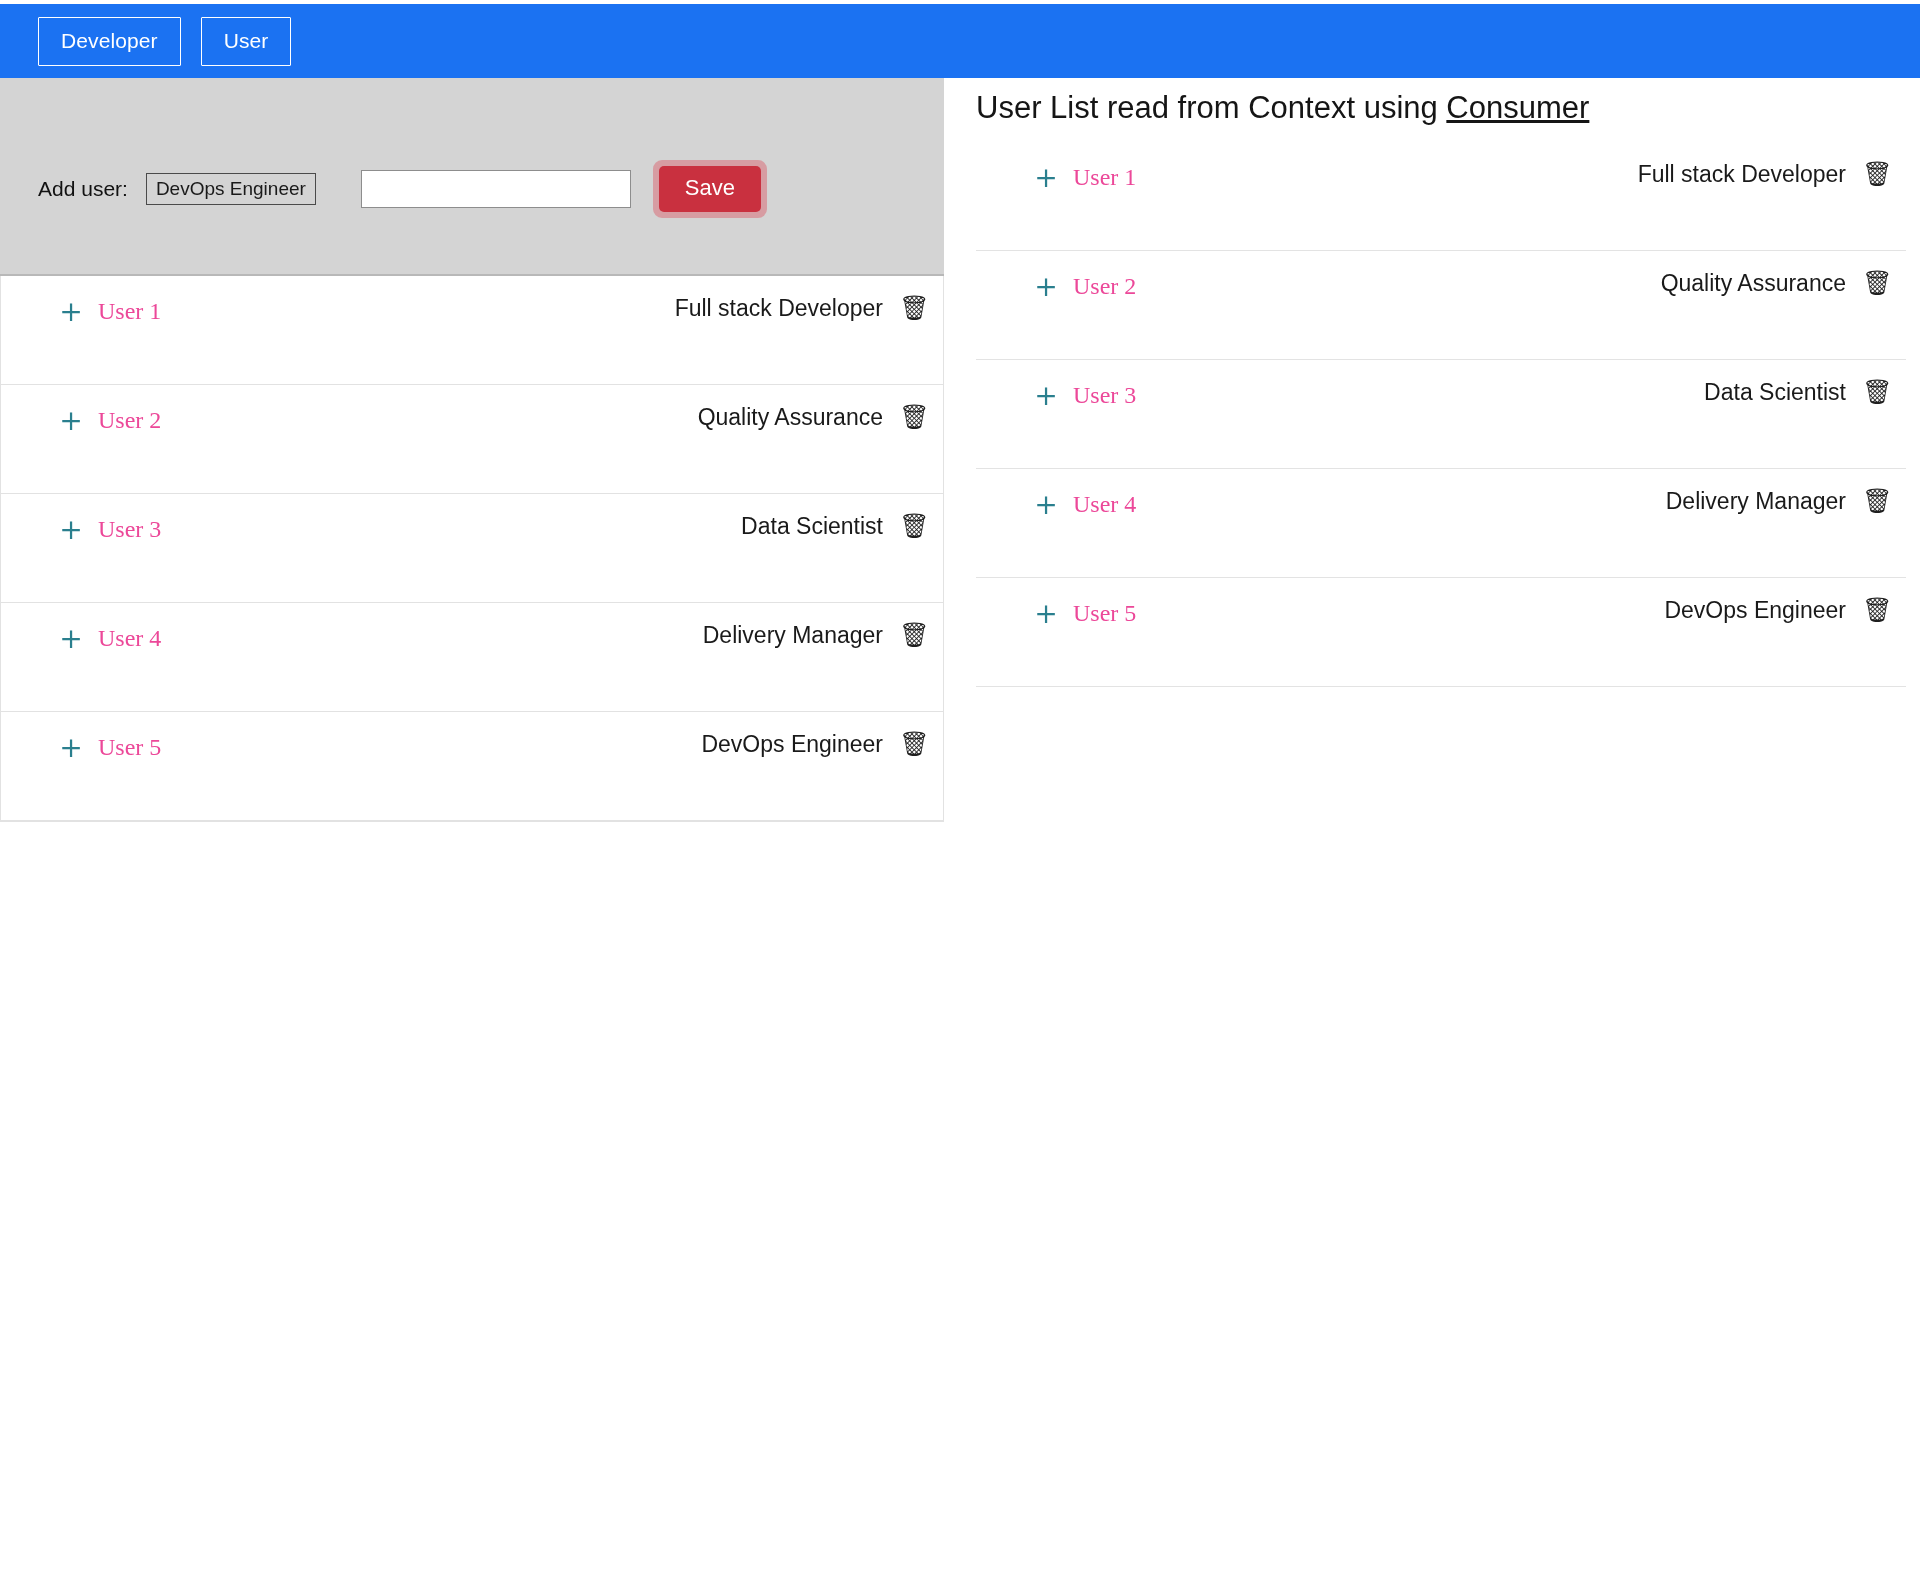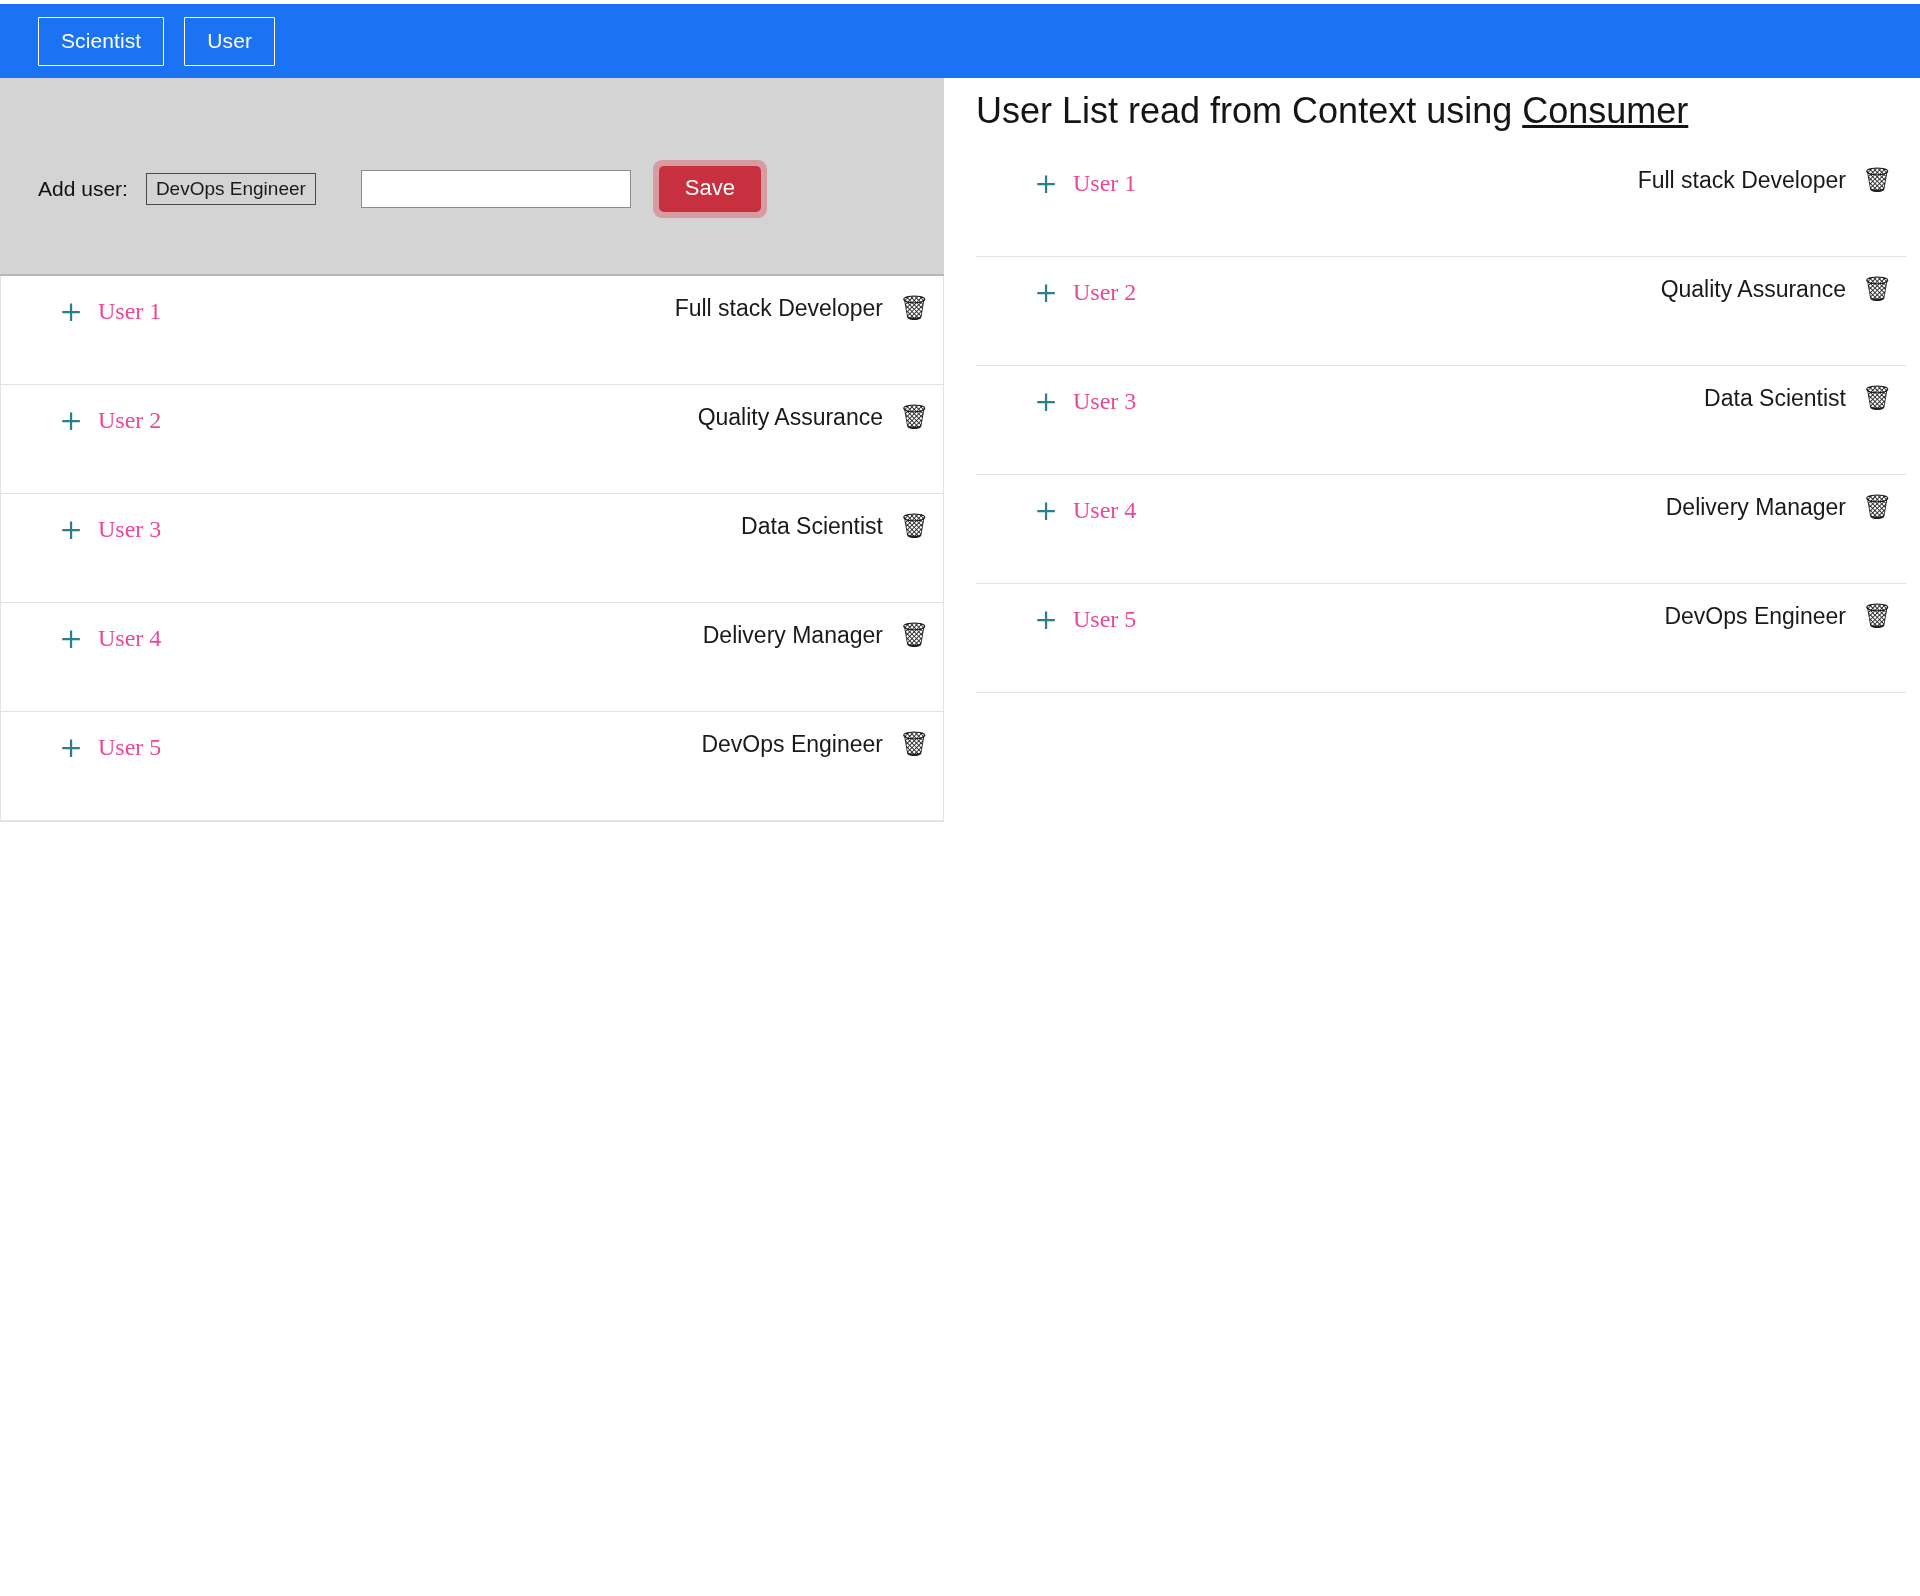--- a/index.html
+++ b/index.html
@@ -188,37 +188,37 @@
     color: #1f1f1f;
     cursor: pointer;
     width: 22px;
     text-align: center;
     user-select: none;
   }
 
   
   .ctx-heading {
     font-family: "Liberation Sans", sans-serif;
-    font-size: 36px;
+    font-size: 31px;
     color: #151515;
     margin: 12px 0 16px 0;
     white-space: nowrap;
   }
   .ctx-heading .u {
     text-decoration: underline;
   }
   .right-list-wrap {
     margin-left: 0;
   }
 </style>
 </head>
 <body>
 
 <div class="navbar">
-  <button class="nav-btn">Scientist</button>
+  <button class="nav-btn">Developer</button>
   <button class="nav-btn">User</button>
 </div>
 
 <div class="left-col">
 
   <div class="add-panel">
     <div class="add-row">
       <span class="add-label">Add user:</span>
       <span class="role-select">DevOps Engineer</span>
       <input class="name-input" type="text" placeholder="" style="">

